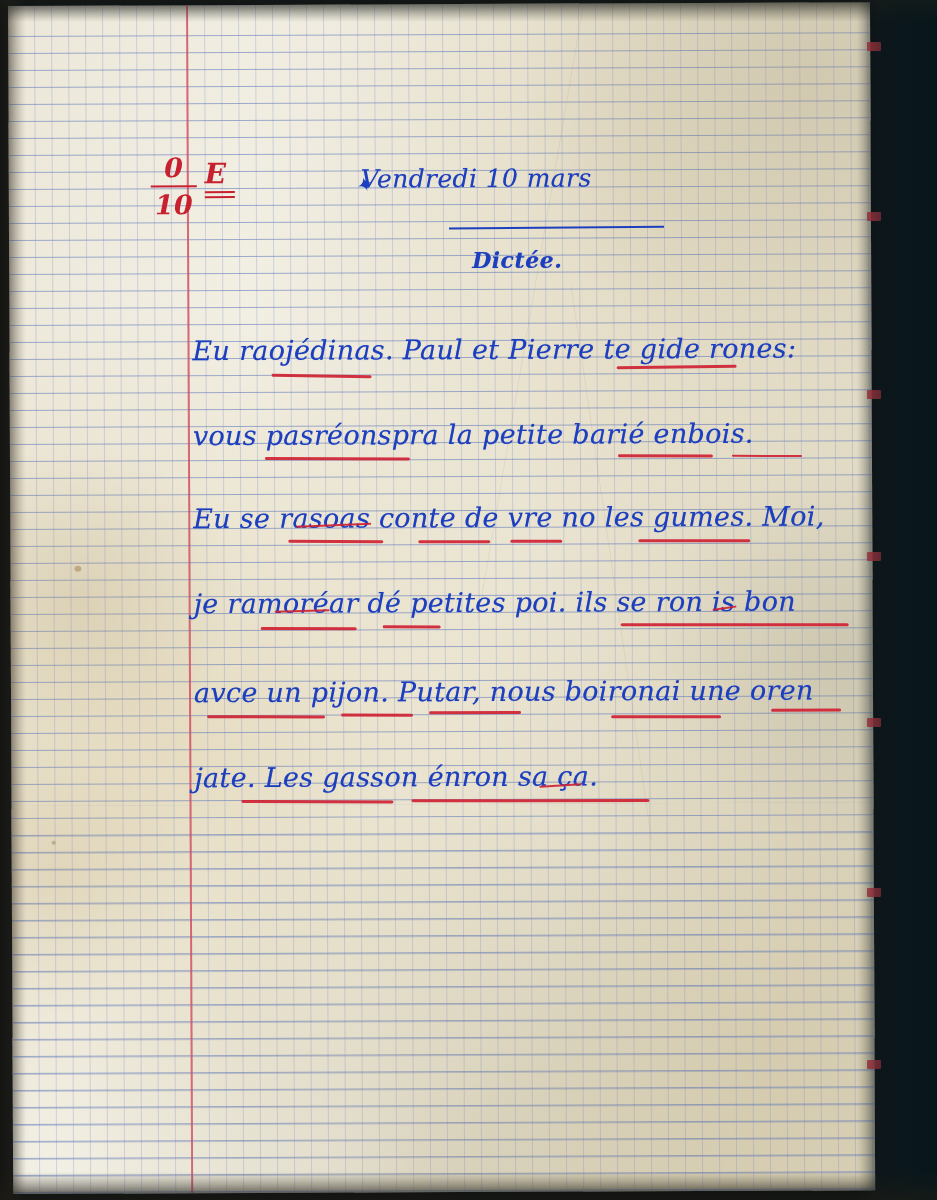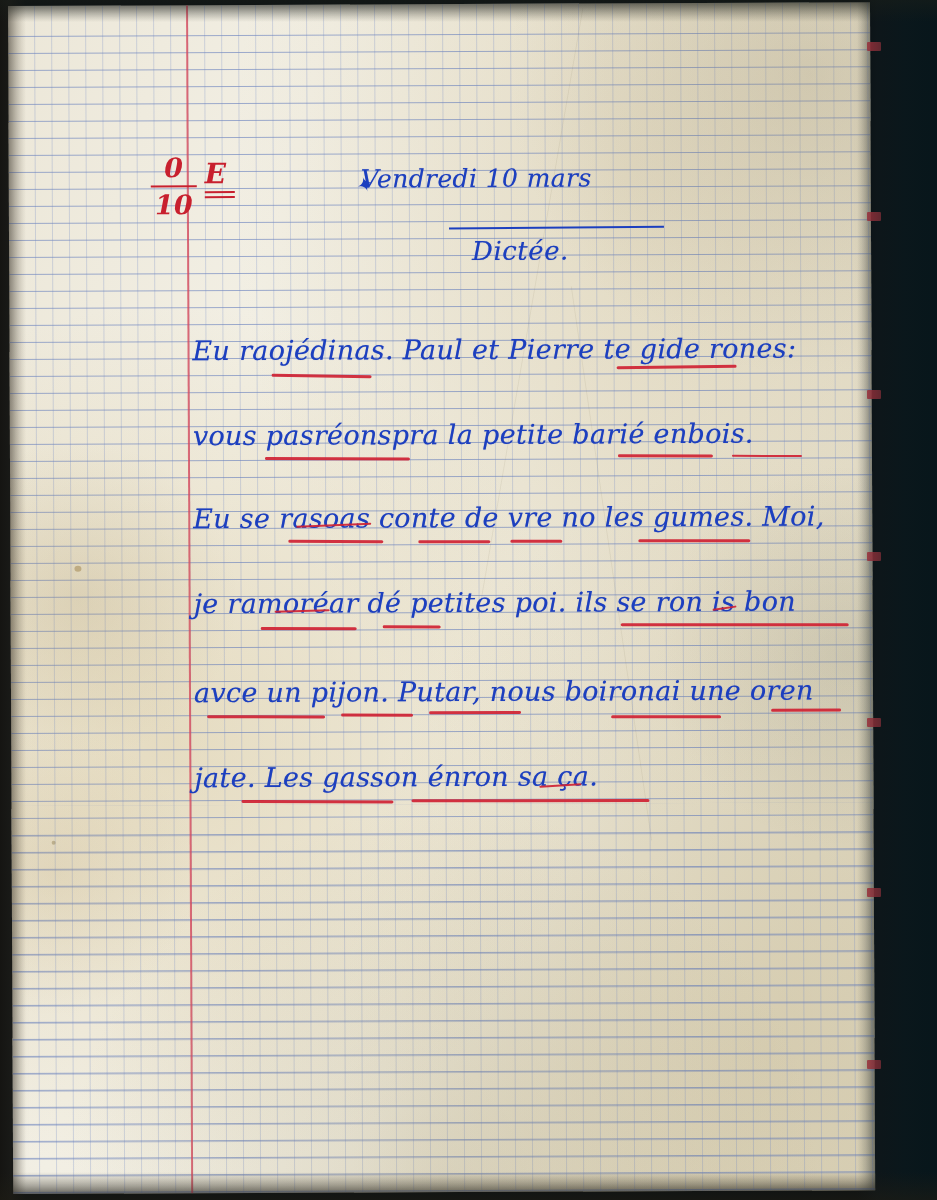--- a/index.html
+++ b/index.html
@@ -216,23 +216,24 @@
   .rule-under-date {
     position: absolute;
     left: 440px; top: 223px;
     width: 215px; height: 2.4px;
     background: #1c3fbf;
     z-index: 13;
     transform: rotate(-0.2deg);
   }
 
   .dictee {
-    left: 463px; top: 232px;
-    font-size: 26px;
+    left: 463px; top: 243px;
+    font-size: 22px;
     letter-spacing: 0.5px;
+    font-weight: bold;
   }
 
   .body-line {
     font-size: 27px;
     letter-spacing: 0.3px;
     left: 183px;
   }
 
   
   .corr {

